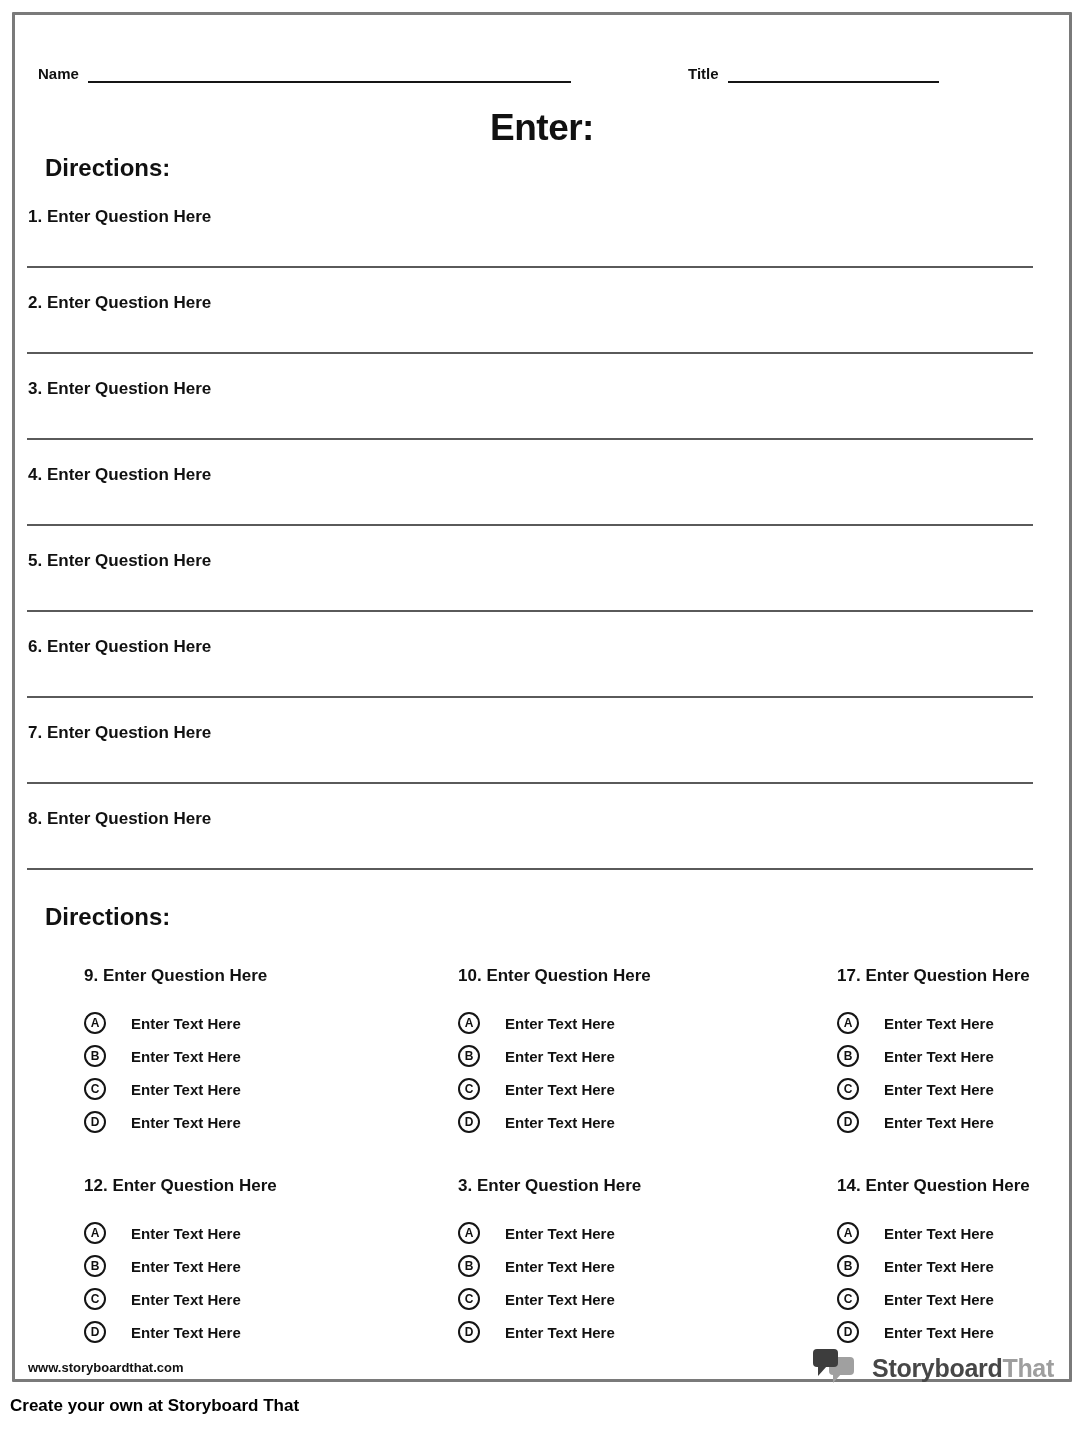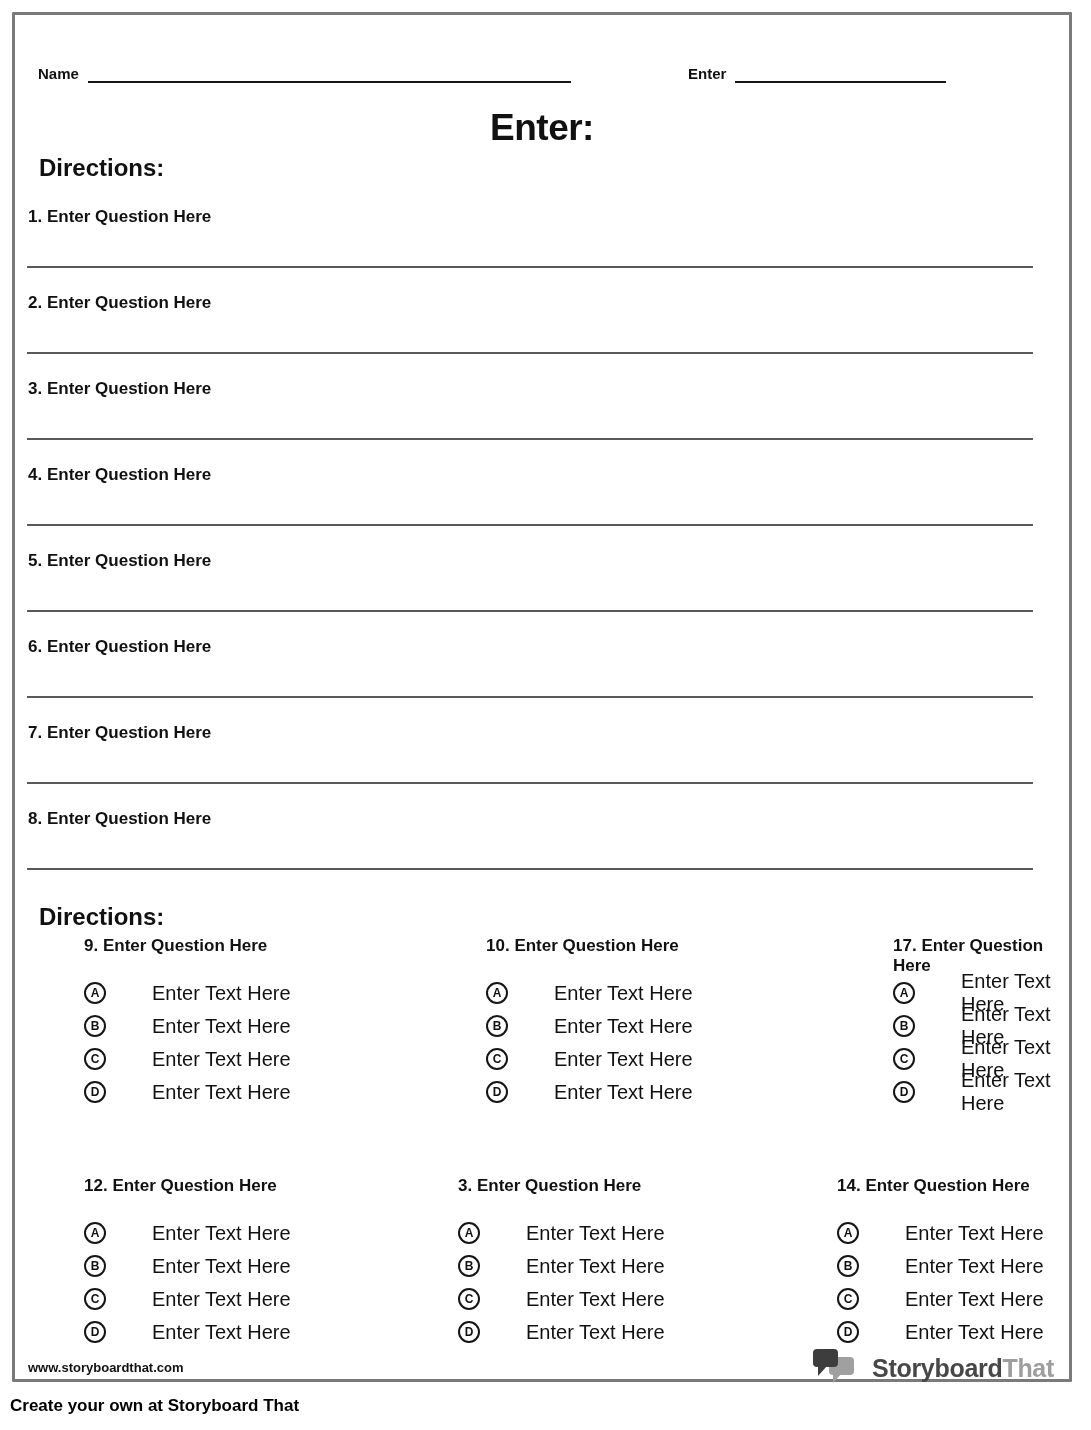--- a/index.html
+++ b/index.html
@@ -25,63 +25,63 @@
   .write-line { border-bottom: 2px solid #151515; height: 18px; margin-left: 9px; }
   .name-field { left: 23px; top: 50px; }
   .name-field .write-line { width: 483px; }
   .date-field { left: 673px; top: 50px; }
   .date-field .write-line { width: 211px; }
   
   .page-title {
     position: absolute; top: 92px; left: 0; width: 100%;
     text-align: center; font-size: 37px; font-weight: bold; letter-spacing: -0.5px;
   }
-  .directions { position: absolute; left: 24px; font-size: 24px; font-weight: bold; }
+  .directions { position: absolute; left: 30px; font-size: 24px; font-weight: bold; }
   .directions-1 { top: 139px; }
   .directions-2 { top: 888px; }
   
   .q-list { position: absolute; top: 191px; left: 12px; width: 1006px; }
   .q-block { position: relative; height: 86px; }
   .q-text { font-size: 17px; font-weight: bold; line-height: 21px; padding-left: 1px; }
   .answer-line { position: absolute; left: 0; right: 0; top: 60px; height: 2px; background: #5a5a5a; }
   
   .mc-grid {
     position: absolute; left: 69px; width: 991px;
     display: grid; grid-template-columns: 374px 379px 1fr;
   }
-  .mc-grid-1 { top: 921px; gap: 28px; }
+  .mc-grid-1 { top: 951px; }
   .mc-grid-2 { top: 1161px; }
   .mc-title { font-size: 17px; font-weight: bold; height: 22px; margin-bottom: 23px; }
   .choice-row { display: flex; align-items: center; height: 24px; margin-bottom: 9px; }
   .choice-circle {
     width: 22px; height: 22px; flex: 0 0 auto;
     border: 2px solid #151515; border-radius: 50%;
     display: flex; align-items: center; justify-content: center;
     font-size: 12px; font-weight: bold; line-height: 1;
   }
-  .choice-text { margin-left: 46px; font-size: 20px; font-weight: normal; }
+  .choice-text { margin-left: 25px; font-size: 15px; font-weight: bold; }
   
   .footer-site { position: absolute; left: 13px; top: 1345px; font-size: 13px; font-weight: bold; }
   .footer-logo { position: absolute; right: 15px; top: 1333px; display: flex; align-items: center; gap: 16px; }
   .logo-text { font-size: 25px; font-weight: bold; letter-spacing: -0.3px; }
   .logo-part1 { color: #474747; }
   .logo-part2 { color: #9e9e9e; }
   .bottom-caption { position: absolute; left: 10px; top: 1396px; font-size: 17px; font-weight: bold; color: #000; }
 </style>
 </head>
 <body>
 
 <div class="sheet">
 
   <div class="field name-field">
     <span class="field-label">Name</span>
     <span class="write-line"></span>
   </div>
   <div class="field date-field">
-    <span class="field-label">Enter</span>
+    <span class="field-label">Title</span>
     <span class="write-line"></span>
   </div>
 
   <div class="page-title">Enter:</div>
 
   <div class="directions directions-1">Directions:</div>
 
   <div class="q-list">
     <div class="q-block">
       <div class="q-text">

